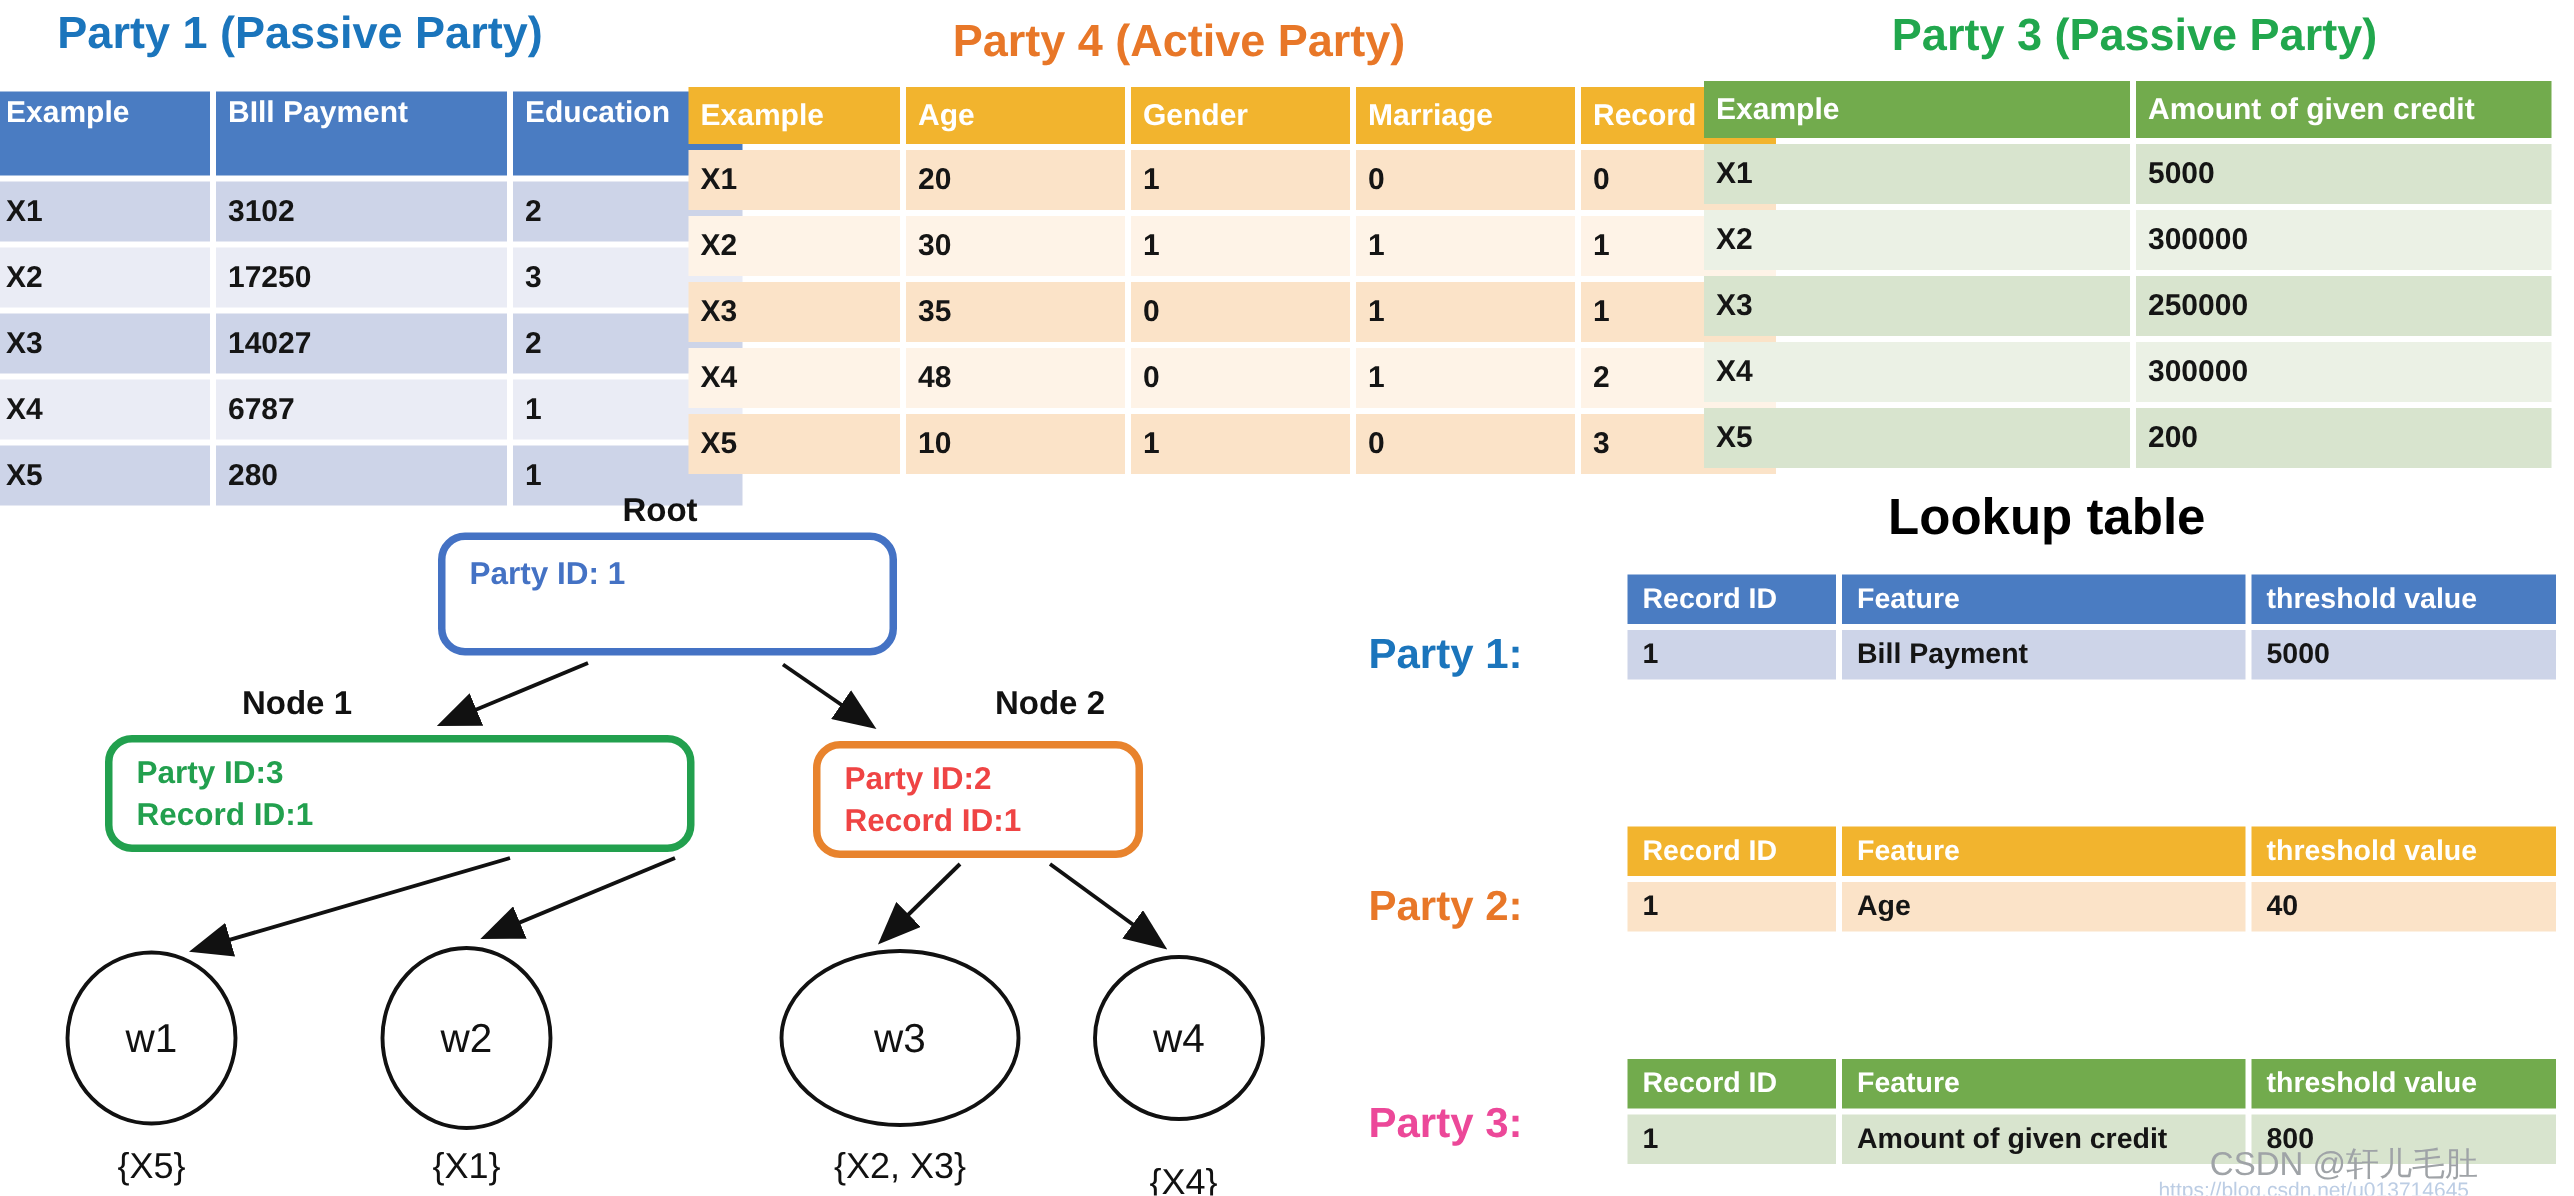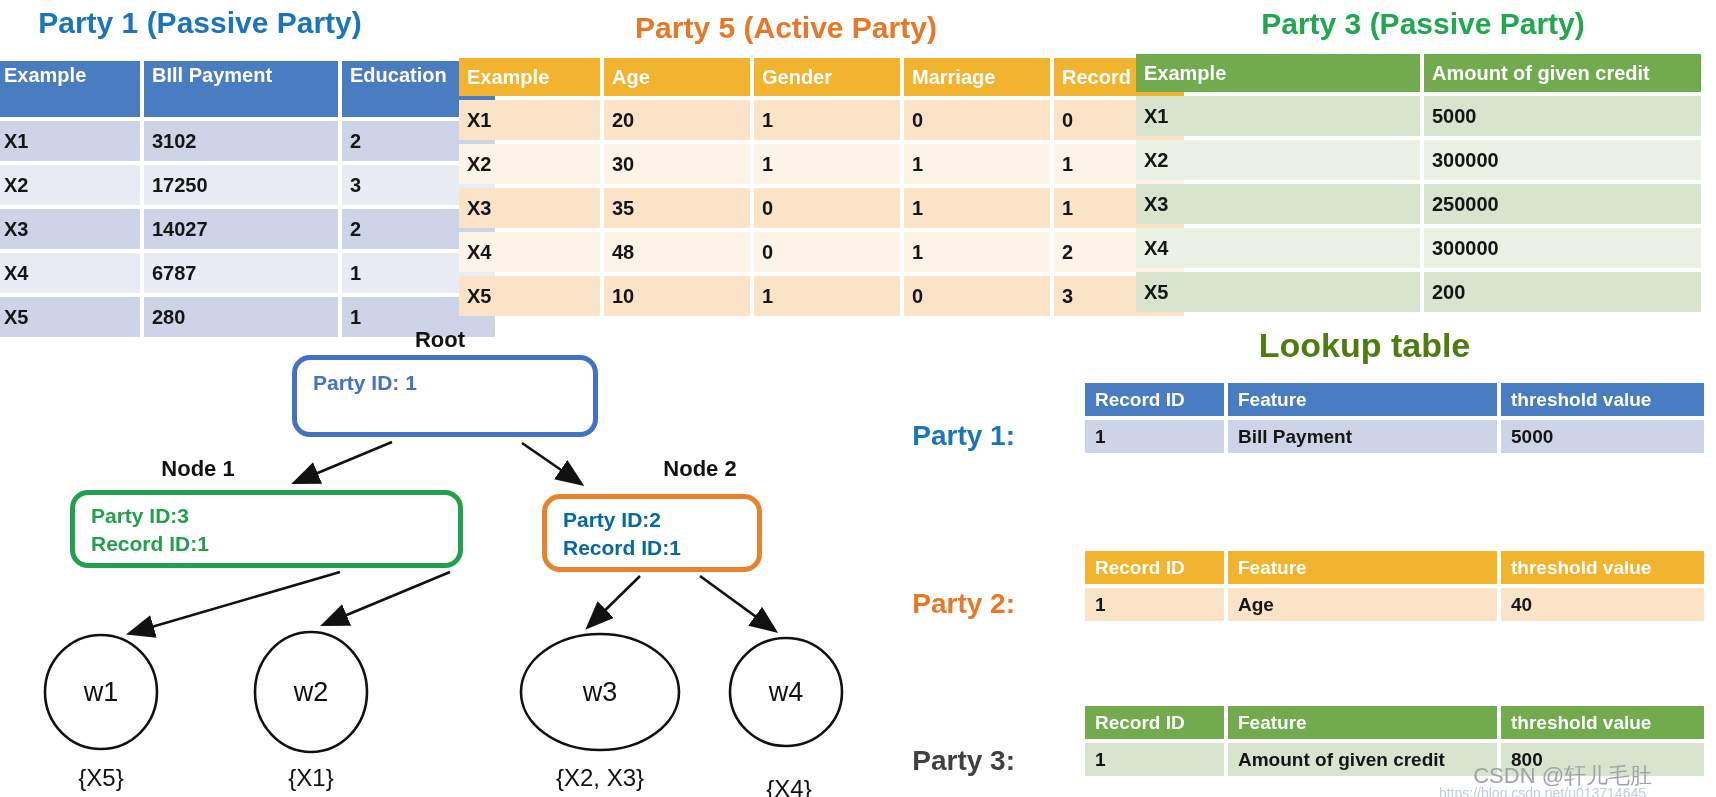--- a/index.html
+++ b/index.html
@@ -38,47 +38,47 @@
   #t3 td{height:36px;}
   #t3 tbody tr:nth-child(odd) td{background:#D8E4CE;}
   #t3 tbody tr:nth-child(even) td{background:#EBF1E5;}
 
   
   .nlabel{font-weight:bold;font-size:22px;color:#111;text-align:center;width:160px;}
   .tnode{position:absolute;box-sizing:border-box;border-radius:18px;background:#fff;
          border:5px solid;font-weight:bold;font-size:21px;line-height:28px;padding:9px 0 0 16px;}
   #root-box{left:292px;top:355px;width:306px;height:82px;border-color:#4472C4;color:#4472C4;}
   #node1-box{left:70px;top:490px;width:393px;height:78px;border-color:#22A04E;color:#22A04E;padding-top:7px;}
-  #node2-box{left:542px;top:494px;width:220px;height:78px;border-color:#E8832D;color:#0369a1;padding-top:7px;}
+  #node2-box{left:542px;top:494px;width:220px;height:78px;border-color:#E8832D;color:#ef4444;padding-top:7px;}
   #tree-svg{left:0;top:0;width:1716px;height:797px;pointer-events:none;}
   .leafset{font-size:24px;color:#111;text-align:center;width:160px;top:764px;}
 
   
-  #lookup-title{left:1081px;top:326px;width:567px;text-align:center;font-weight:bold;font-size:34px;color:#4d7c0f;}
+  #lookup-title{left:1081px;top:326px;width:567px;text-align:center;font-weight:bold;font-size:34px;color:#000000;}
   table.ltable{position:absolute;left:1081px;border-collapse:separate;border-spacing:4px;}
   table.ltable th{color:#fff;font-weight:bold;text-align:left;font-size:19px;height:33px;padding:0 10px;}
   table.ltable td{font-weight:bold;font-size:19px;color:#151515;height:33px;padding:0 10px;}
   table.ltable .c0{width:119px;} table.ltable .c1{width:249px;} table.ltable .c2{width:183px;}
   #lt1{top:379px;} #lt1 th{background:#4A7CC2;} #lt1 td{background:#CDD4E8;}
   #lt2{top:547px;} #lt2 th{background:#F2B42E;} #lt2 td{background:#FBE3C8;}
   #lt3{top:702px;} #lt3 th{background:#72AB4D;} #lt3 td{background:#D8E4CE;}
   .plabel{position:absolute;left:855px;width:160px;text-align:right;font-weight:bold;font-size:28px;height:34px;line-height:34px;}
   #plabel1{top:419px;color:#1B75BC;}
   #plabel2{top:587px;color:#E87728;}
-  #plabel3{top:732px;color:#404040;margin-top:12px;}
+  #plabel3{top:732px;color:#ec4899;}
 
   
   #wm1{right:64px;top:761px;color:#9FA3A7;font-size:22px;}
   #wm2{right:70px;top:785px;color:#BCCDE4;font-size:14px;}
 </style>
 </head>
 <body>
 
 <div class="abs title" id="title1">Party 1 (Passive Party)</div>
-<div class="abs title" id="title2">Party 5 (Active Party)</div>
+<div class="abs title" id="title2">Party 4 (Active Party)</div>
 <div class="abs title" id="title3">Party 3 (Passive Party)</div>
 
 <table class="ptable" id="t1">
   <thead>
       <tr>
     <th class="c0">Example</th>
     <th class="c1">BIll Payment</th>
     <th class="c2">Education</th>
   </tr>
     </thead>

